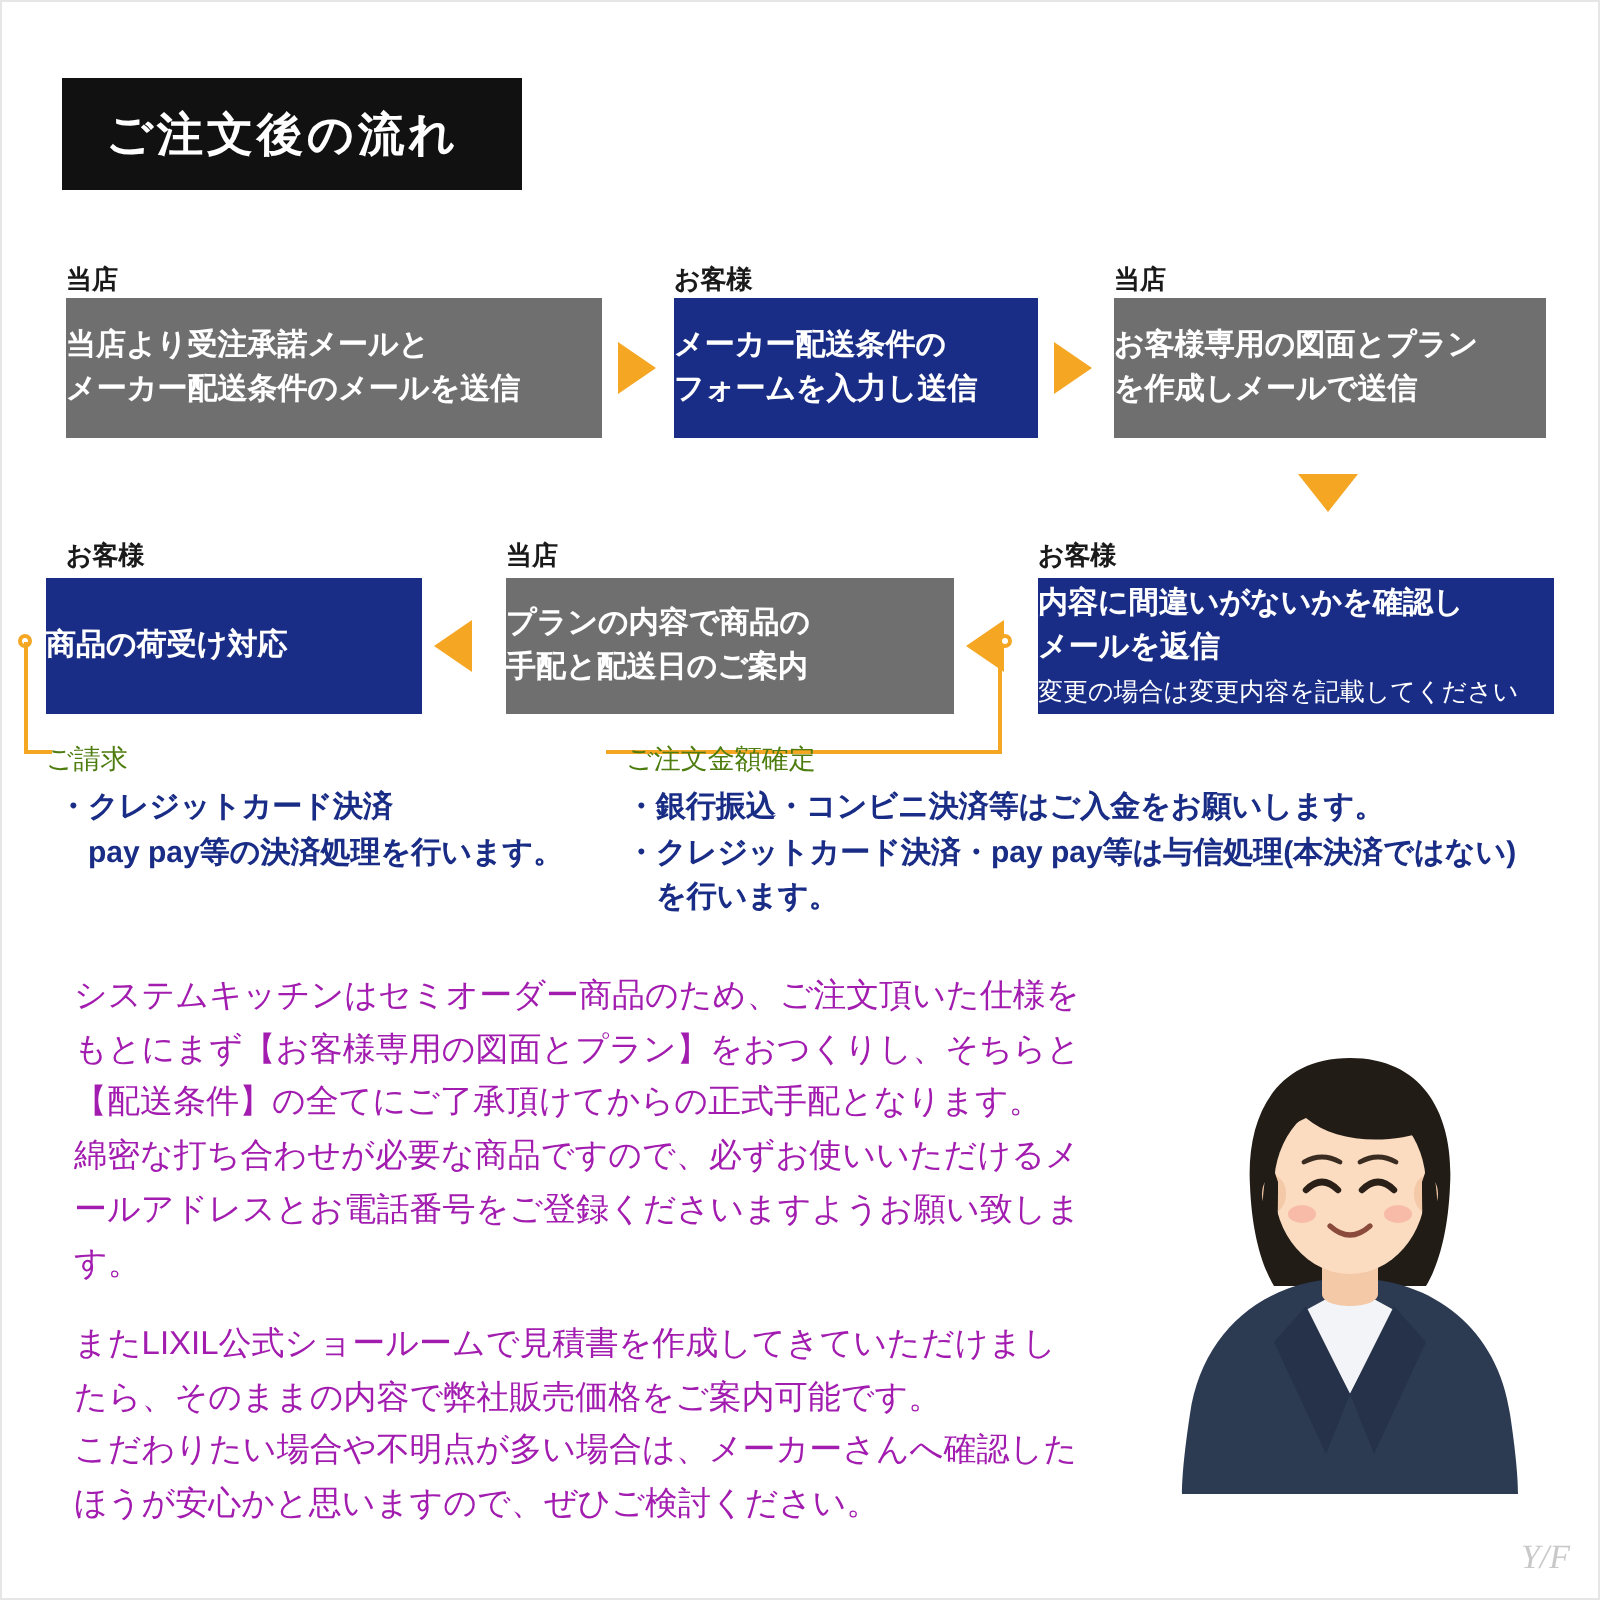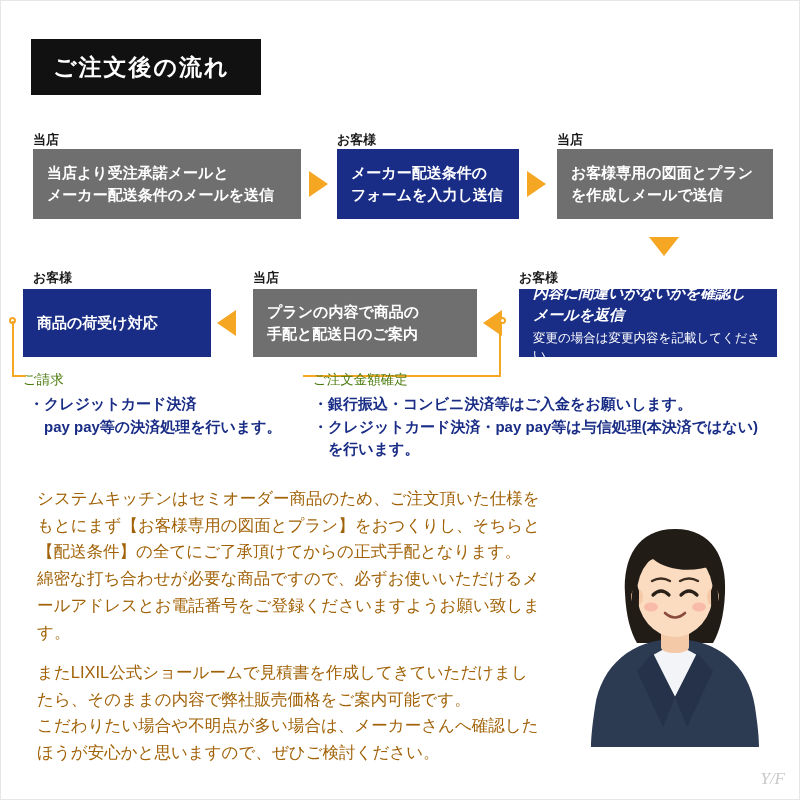--- a/index.html
+++ b/index.html
@@ -46,21 +46,21 @@
   
   .step-label {
     position: absolute;
     font-size: 13px;
     font-weight: bold;
     color: #1a1a1a;
   }
   .box {
     position: absolute;
     box-sizing: border-box;
-    padding: 12px 14px;
+    padding: 12px 0;
     font-size: 15px;
     font-weight: bold;
     line-height: 1.45;
     color: #ffffff;
     display: flex;
     flex-direction: column;
     justify-content: center;
   }
   .box.gray { background: #6f6f6f; }
   .box.navy { background: #1a2d86; }
@@ -128,21 +128,21 @@
     color: #1a2d86;
     line-height: 1.5;
     font-weight: bold;
   }
 
   
   .para {
     position: absolute;
     font-size: 16.5px;
     line-height: 1.62;
-    color: #a16207;
+    color: #a21caf;
   }
 
   
   .person {
     position: absolute;
     right: 24px;
     bottom: 48px;
     width: 200px;
     height: 230px;
   }
@@ -200,21 +200,21 @@
   <div class="step-label" style="left:252px; top:268px;">当店</div>
   <div class="box gray" style="left:252px; top:288px; width:224px; height:68px;">
     <span style="white-space:pre-line;">プランの内容で商品の
 手配と配送日のご案内</span>
   </div>
 
   <div class="arrow left" style="left:482px; top:309px;"></div>
 
   <div class="step-label" style="left:518px; top:268px;">お客様</div>
   <div class="box navy" style="left:518px; top:288px; width:258px; height:68px;">
-    <span style="white-space:pre-line;font-style:italic;">内容に間違いがないかを確認し
+    <span style="white-space:pre-line;">内容に間違いがないかを確認し
 メールを返信</span>
     <span class="sub">変更の場合は変更内容を記載してください</span>
   </div>
 
   <div class="dot" style="left:8px; top:316px;"></div>
   <div class="bracket" style="left:11px; top:320px; width:14px; height:56px;"></div>
 
   <div class="dot" style="left:498px; top:316px;"></div>
   <div class="bracket2" style="left:302px; top:320px; width:198px; height:56px;"></div>
 

